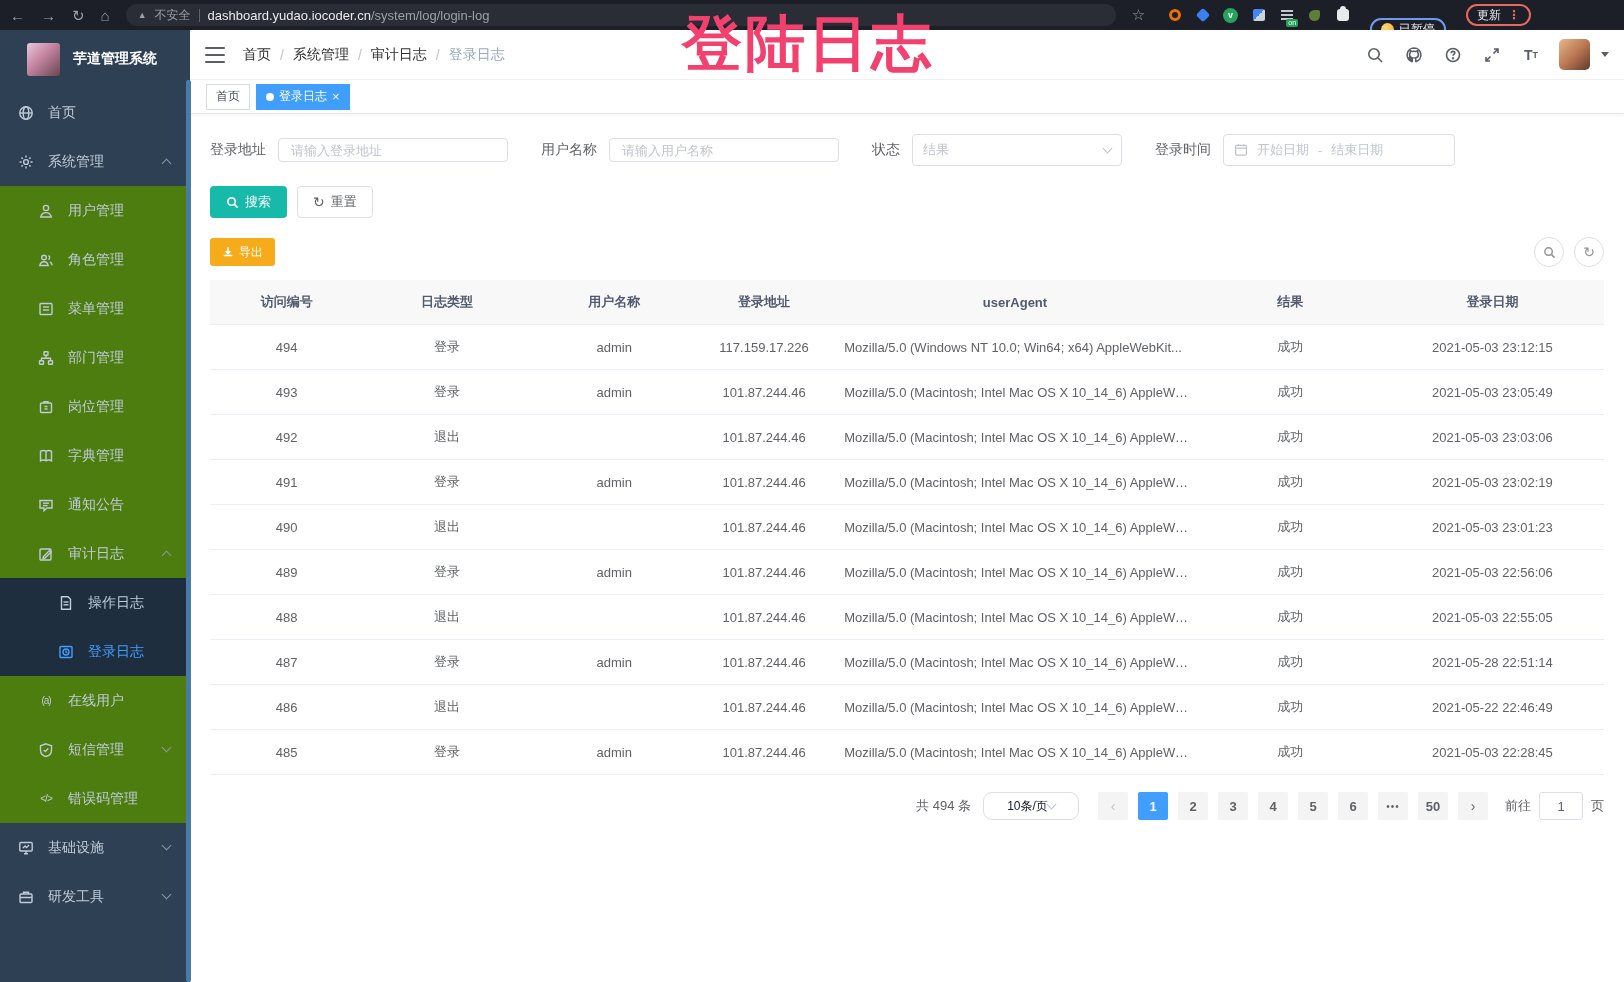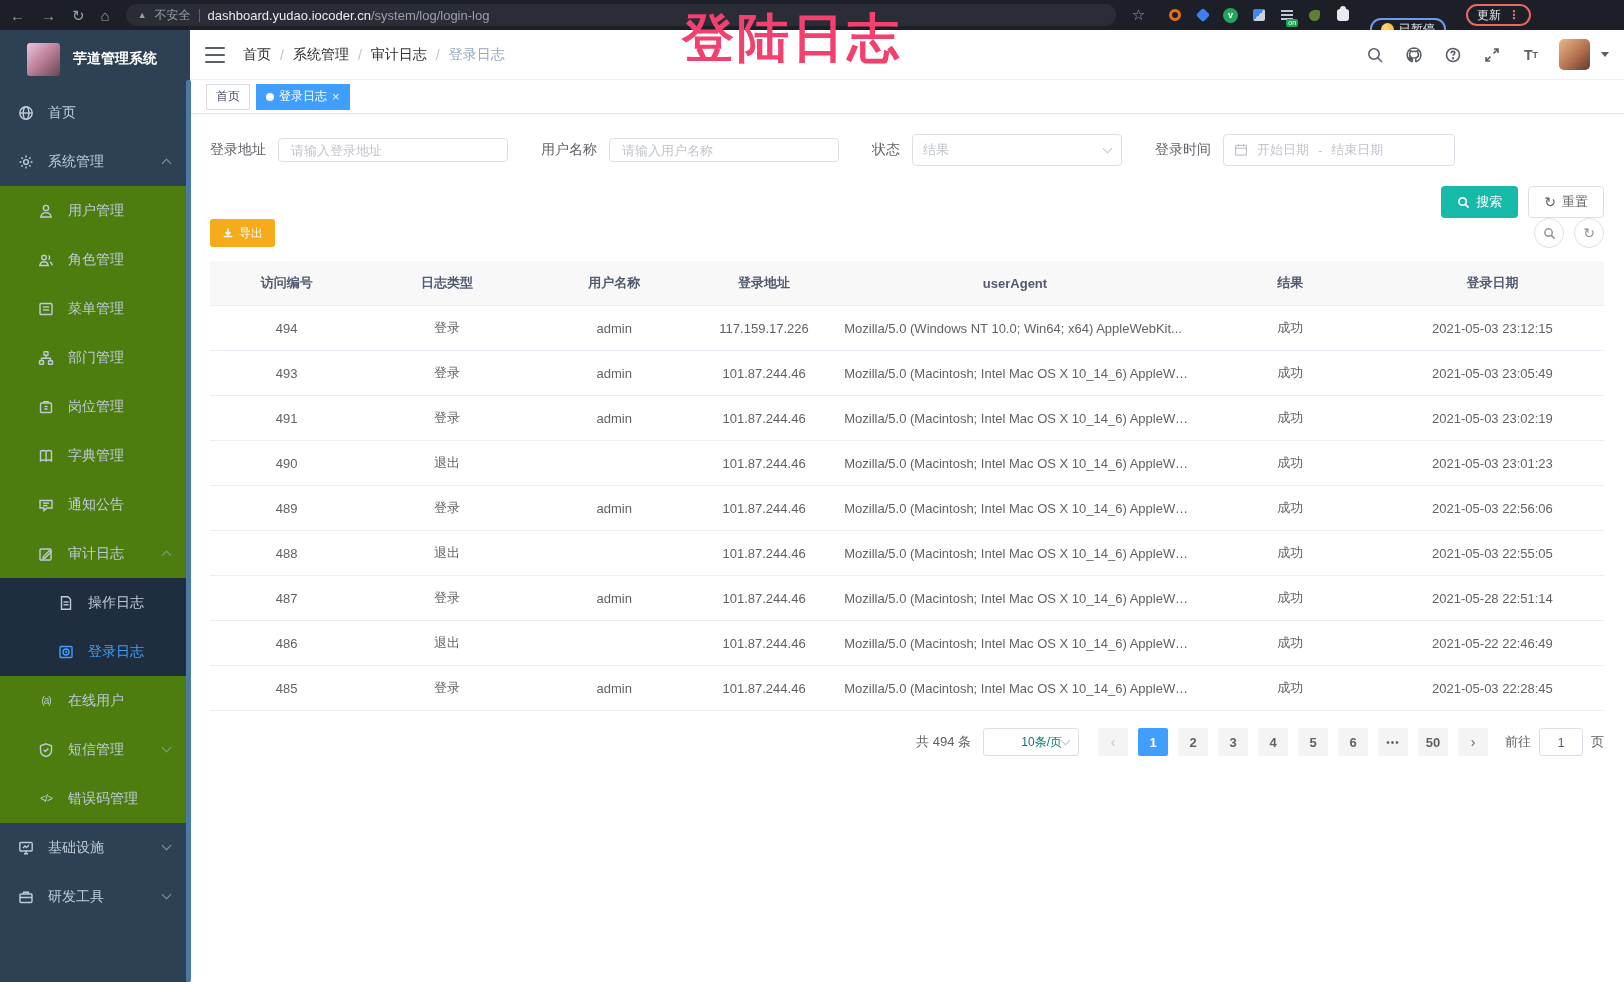--- a/index.html
+++ b/index.html
@@ -86,51 +86,51 @@
   .flabel { font-size:14px; color:#606266; margin-right:12px; white-space:nowrap; }
   .inp { height:24px; border:1px solid #dcdfe6; border-radius:4px; padding:0 12px; font-size:13px; color:#606266; outline:none; background:#fff; }
   .inp::placeholder { color:#c0c4cc; }
   .w230 { width:230px; } 
   .select-box { width:210px; height:32px; border:1px solid #dcdfe6; border-radius:4px; display:flex; align-items:center; justify-content:space-between; padding:0 10px; color:#c0c4cc; font-size:13px; cursor:pointer; background:#fff; }
   .sel-chev { width:7px; height:7px; border-right:1.4px solid #c0c4cc; border-bottom:1.4px solid #c0c4cc; transform:rotate(45deg); margin-top:-3px; }
   .date-box { width:232px; height:32px; border:1px solid #dcdfe6; border-radius:4px; display:flex; align-items:center; padding:0 10px; gap:9px; font-size:13px; color:#c0c4cc; cursor:pointer; background:#fff; }
   .date-box svg { width:14px; height:14px; stroke:#c0c4cc; fill:none; stroke-width:1.4; }
   .date-sep { color:#c0c4cc; }
 
-  .btn-row { display:flex; gap:10px; margin-bottom:0;justify-content:flex-end; }
+  .btn-row { display:flex; gap:10px; margin-bottom:19px; }
   .btn { height:32px; border-radius:4px; font-size:13px; display:inline-flex; align-items:center; gap:6px; padding:0 15px; cursor:pointer; border:1px solid transparent; }
   .btn svg { width:13px; height:13px; stroke:currentColor; fill:none; stroke-width:1.8; }
   .btn-search { background:#17baa8; color:#fff; }
   .btn-reset { background:#fff; border-color:#dcdfe6; color:#606266; }
   .btn-reset .rs { font-size:14px; }
 
   .toolbar-row { display:flex; align-items:center; margin-bottom:13px; }
   .btn-export { height:28px; background:#f6ab1b; color:#fff; border:none; border-radius:3px; font-size:12px; display:inline-flex; align-items:center; gap:5px; padding:0 12px; cursor:pointer; }
   .btn-export svg { width:12px; height:12px; stroke:#fff; fill:none; stroke-width:1.8; }
   .toolbar-right { margin-left:auto; display:flex; gap:10px; }
   .circle-btn { width:30px; height:30px; border-radius:50%; border:1px solid #dcdfe6; background:#fff; color:#909399; display:flex; align-items:center; justify-content:center; cursor:pointer; font-size:14px; }
   .circle-btn svg { width:13px; height:13px; stroke:#909399; fill:none; stroke-width:1.6; }
 
   table { width:100%; border-collapse:collapse; table-layout:fixed; font-size:13px; color:#606266; }
   thead th { background:#f8f8f9; color:#515a6e; font-weight:bold; padding:13px 8px; text-align:center; border-bottom:1px solid #ebeef5; overflow:hidden; white-space:nowrap; }
   tbody td { padding:13px 8px; text-align:center; border-bottom:1px solid #ebeef5; overflow:hidden; white-space:nowrap; text-overflow:ellipsis; }
   td.ua { text-align:left; padding-left:14px; }
 
   .pagination { display:flex; align-items:center; justify-content:flex-end; margin-top:17px; font-size:13px; color:#606266; }
   .pg-total { margin-right:12px; }
-  .pg-size { width:96px; height:28px; border:1px solid #dcdfe6; border-radius:3px; display:flex; align-items:center; justify-content:flex-end; padding:0 9px; font-size:12px; color:#0f766e; margin-right:14px; cursor:pointer; background:#fff; }
+  .pg-size { width:96px; height:28px; border:1px solid #dcdfe6; border-radius:9px; display:flex; align-items:center; justify-content:center; padding:0 9px; font-size:12px; color:#0f172a; margin-right:14px; cursor:pointer; background:#fff; }
   .pg-btn { min-width:30px; height:28px; margin:0 5px; background:#f4f4f5; border-radius:2px; display:inline-flex; align-items:center; justify-content:center; color:#606266; cursor:pointer; padding:0 4px; font-weight:bold; }
   .pg-btn.arrow { font-weight:normal; font-size:14px; }
   .pg-btn.disabled { color:#c0c4cc; cursor:default; }
   .pg-btn.active { background:#409eff; color:#fff; cursor:default; }
   .pg-dots { min-width:30px; height:28px; margin:0 5px; background:#f4f4f5; border-radius:2px; display:inline-flex; align-items:center; justify-content:center; color:#606266; letter-spacing:1px; font-size:10px; cursor:pointer; }
   .pg-goto { margin-left:12px; display:flex; align-items:center; gap:8px; }
   .pg-input { width:44px; height:28px; border:1px solid #dcdfe6; border-radius:3px; text-align:center; font-size:13px; color:#606266; outline:none; }
 
-  .overlay-title { position:absolute; left:682px; top:4px; font-size:52px; font-weight:bold; color:#f2416e; z-index:99; letter-spacing:3px; pointer-events:none; white-space:nowrap; }
+  .overlay-title { position:absolute; left:682px; top:4px; font-size:60px; font-weight:bold; color:#f2416e; z-index:99; letter-spacing:3px; pointer-events:none; white-space:nowrap; }
 </style>
 </head>
 <body>
 
 <div class="browser-bar">
   <div class="b-nav">
     <span>←</span>
     <span>→</span>
     <span>↻</span>
     <span>⌂</span>
@@ -504,20 +504,29 @@
               <td>2021-05-03 23:12:15</td>
             </tr>
           <tr>
               <td>493</td>
               <td>登录</td>
               <td>admin</td>
               <td>101.87.244.46</td>
               <td class="ua">Mozilla/5.0 (Macintosh; Intel Mac OS X 10_14_6) AppleWe...</td>
               <td>成功</td>
               <td>2021-05-03 23:05:49</td>
+            </tr>
+          <tr>
+              <td>492</td>
+              <td>退出</td>
+              <td></td>
+              <td>101.87.244.46</td>
+              <td class="ua">Mozilla/5.0 (Macintosh; Intel Mac OS X 10_14_6) AppleWe...</td>
+              <td>成功</td>
+              <td>2021-05-03 23:03:06</td>
             </tr>
           <tr>
               <td>491</td>
               <td>登录</td>
               <td>admin</td>
               <td>101.87.244.46</td>
               <td class="ua">Mozilla/5.0 (Macintosh; Intel Mac OS X 10_14_6) AppleWe...</td>
               <td>成功</td>
               <td>2021-05-03 23:02:19</td>
             </tr>

